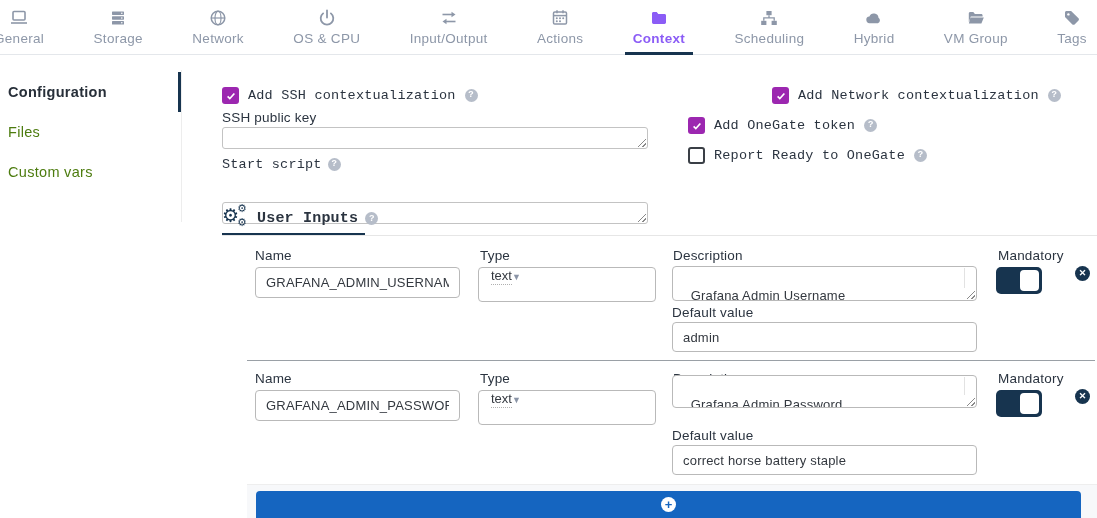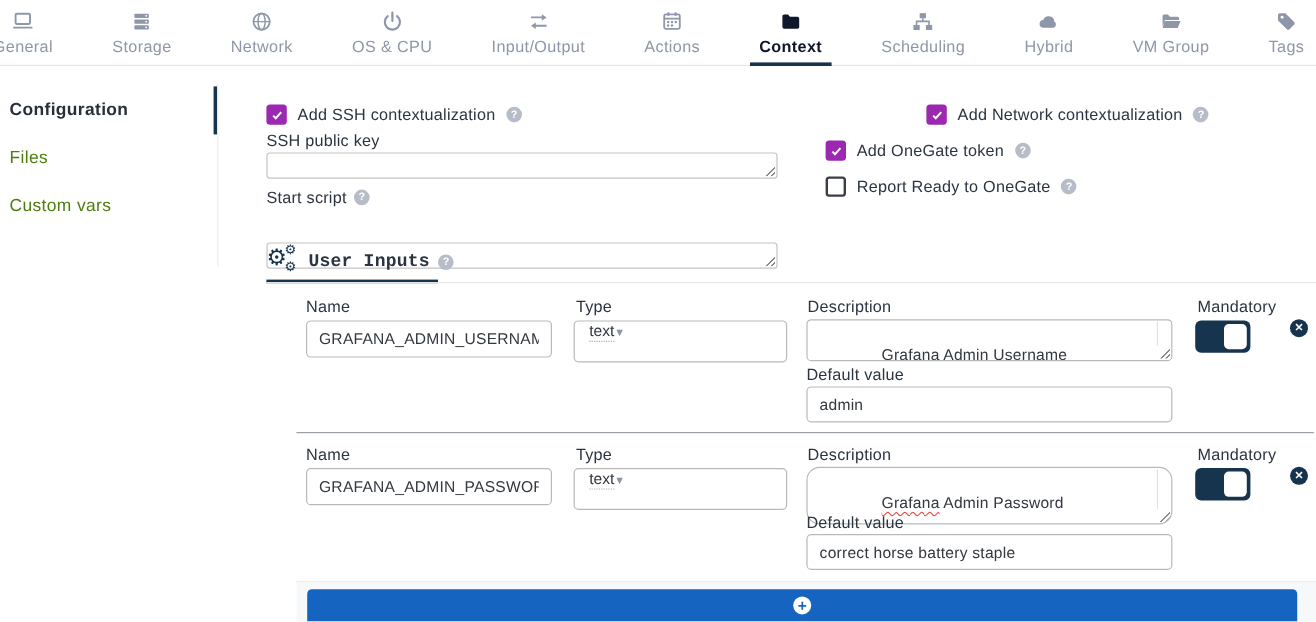--- a/index.html
+++ b/index.html
@@ -12,39 +12,39 @@
     position:absolute;left:-16px;top:0;width:1147px;height:55px;
     border-bottom:1px solid #e4e7eb;display:flex;justify-content:space-between;
     padding:0 34px 0 0;box-sizing:border-box;
   }
   .tab{
     position:relative;display:flex;flex-direction:column;align-items:center;
     justify-content:center;gap:3px;padding:0 10px;color:#8d97a8;cursor:pointer;
     font-size:13.5px;letter-spacing:.3px;height:100%;
   }
   .tab .ticon{width:20px;height:20px;display:block;}
-  .tab.active{color:#0f172a;font-weight:bold;}
+  .tab.active{color:#8b5cf6;font-weight:bold;}
   .tab.active::after{
     content:"";position:absolute;left:2px;right:2px;bottom:-1px;height:3px;background:#17344f;
   }
   
   .sidebar{position:absolute;left:0;top:56px;width:181px;padding-top:16px;}
   .side-item{
     position:relative;height:40px;display:flex;align-items:center;
     padding-left:8px;font-size:14.5px;color:#4d7c0f;letter-spacing:.3px;cursor:pointer;
   }
   .side-item.active{color:#272f39;font-weight:bold;text-align:center;}
   .side-item.active::after{
     content:"";position:absolute;right:0;top:0;bottom:0;width:3px;background:#17344f;
   }
   .v-divider{position:absolute;left:181px;top:70px;width:1px;height:152px;background:#ededed;}
   
   .abs{position:absolute;}
   .label{font-size:13.5px;color:#2b3440;letter-spacing:.2px;}
-  .cb-row{display:flex;align-items:center;gap:9px;}
+  .cb-row{display:flex;align-items:center;gap:9px;font-family:Liberation Mono, monospace;}
   .checkbox{
     width:17px;height:17px;border-radius:3px;box-sizing:border-box;flex:0 0 auto;
     display:flex;align-items:center;justify-content:center;cursor:pointer;
   }
   .checkbox.checked{background:#9c27b0;}
   .checkbox.unchecked{background:#fff;border:2px solid #3a3f46;}
   .checkbox svg{width:12px;height:12px;display:block;}
   .help{
     width:13px;height:13px;border-radius:50%;background:#b6bdc9;color:#fff;
     font-size:9px;font-weight:bold;display:inline-flex;align-items:center;
@@ -70,22 +70,22 @@
   }
   .select .sel-text{border-bottom:1px dotted #b0b0b0;padding-bottom:1px;}
   .select .arrow{color:#8a94a6;font-size:9px;}
   .desc-box{
     position:relative;border:1px solid #b9b9b9;border-radius:4px;background:#fff;
     box-sizing:border-box;font-size:13px;color:#33383f;padding:6px 20px 0 10px;
     letter-spacing:.2px;white-space:pre;overflow:hidden;
   }
   .desc-box .scroll-line{position:absolute;right:11px;top:1px;bottom:12px;width:1px;background:#e2e2e2;}
   .squiggle{
-    text-decoration:underline;text-decoration-style:wavy;
-    text-decoration-color:#e5534b;text-decoration-thickness:1px;text-underline-offset:3px;margin-left:44px;
+    text-decoration-style:wavy;
+    text-decoration-color:#e5534b;text-decoration-thickness:1px;text-underline-offset:3px;
   }
   .toggle{
     position:absolute;width:46px;height:27px;background:#17344f;border-radius:5px;cursor:pointer;
   }
   .toggle .knob{
     position:absolute;right:3px;top:3px;bottom:3px;width:19px;background:#fff;border-radius:4px;
   }
   .x-btn{
     position:absolute;width:15px;height:15px;border-radius:50%;background:#17344f;color:#fff;
     font-size:9px;font-weight:bold;display:flex;align-items:center;justify-content:center;
@@ -309,21 +309,21 @@
 <div class="abs label" style="left:255px;top:371px;">Name</div>
 <div class="abs label" style="left:480px;top:371px;">Type</div>
 <div class="abs label" style="left:673px;top:371px;">Description</div>
 <div class="abs label" style="left:998px;top:371px;">Mandatory</div>
 
 <input class="text-input" style="left: 255px; top: 390px; width: 205px; height: 31px;" value="GRAFANA_ADMIN_PASSWORD">
 <div class="select" style="left:478px;top:390px;width:178px;height:35px;">
   <span class="sel-text">text</span>
   <span class="arrow">▼</span>
 </div>
-<div class="desc-box grip" style="position:absolute;left:672px;top:389px;width:305px;height:48px;border-radius:11px;">
+<div class="desc-box grip" style="position:absolute;left:672px;top:375px;width:305px;height:33px;">
   <span class="squiggle">Grafana</span><span> Admin Password</span>
   <span class="scroll-line"></span>
 </div>
 <div class="toggle" style="left:996px;top:390px;">
   <span class="knob"></span>
 </div>
 <div class="x-btn" style="left:1075px;top:389px;">✕</div>
 
 <div class="abs label" style="left:672px;top:428px;">Default value</div>
 <input class="text-input" style="left: 672px; top: 445px; width: 305px; height: 30px;" value="correct horse battery staple">

